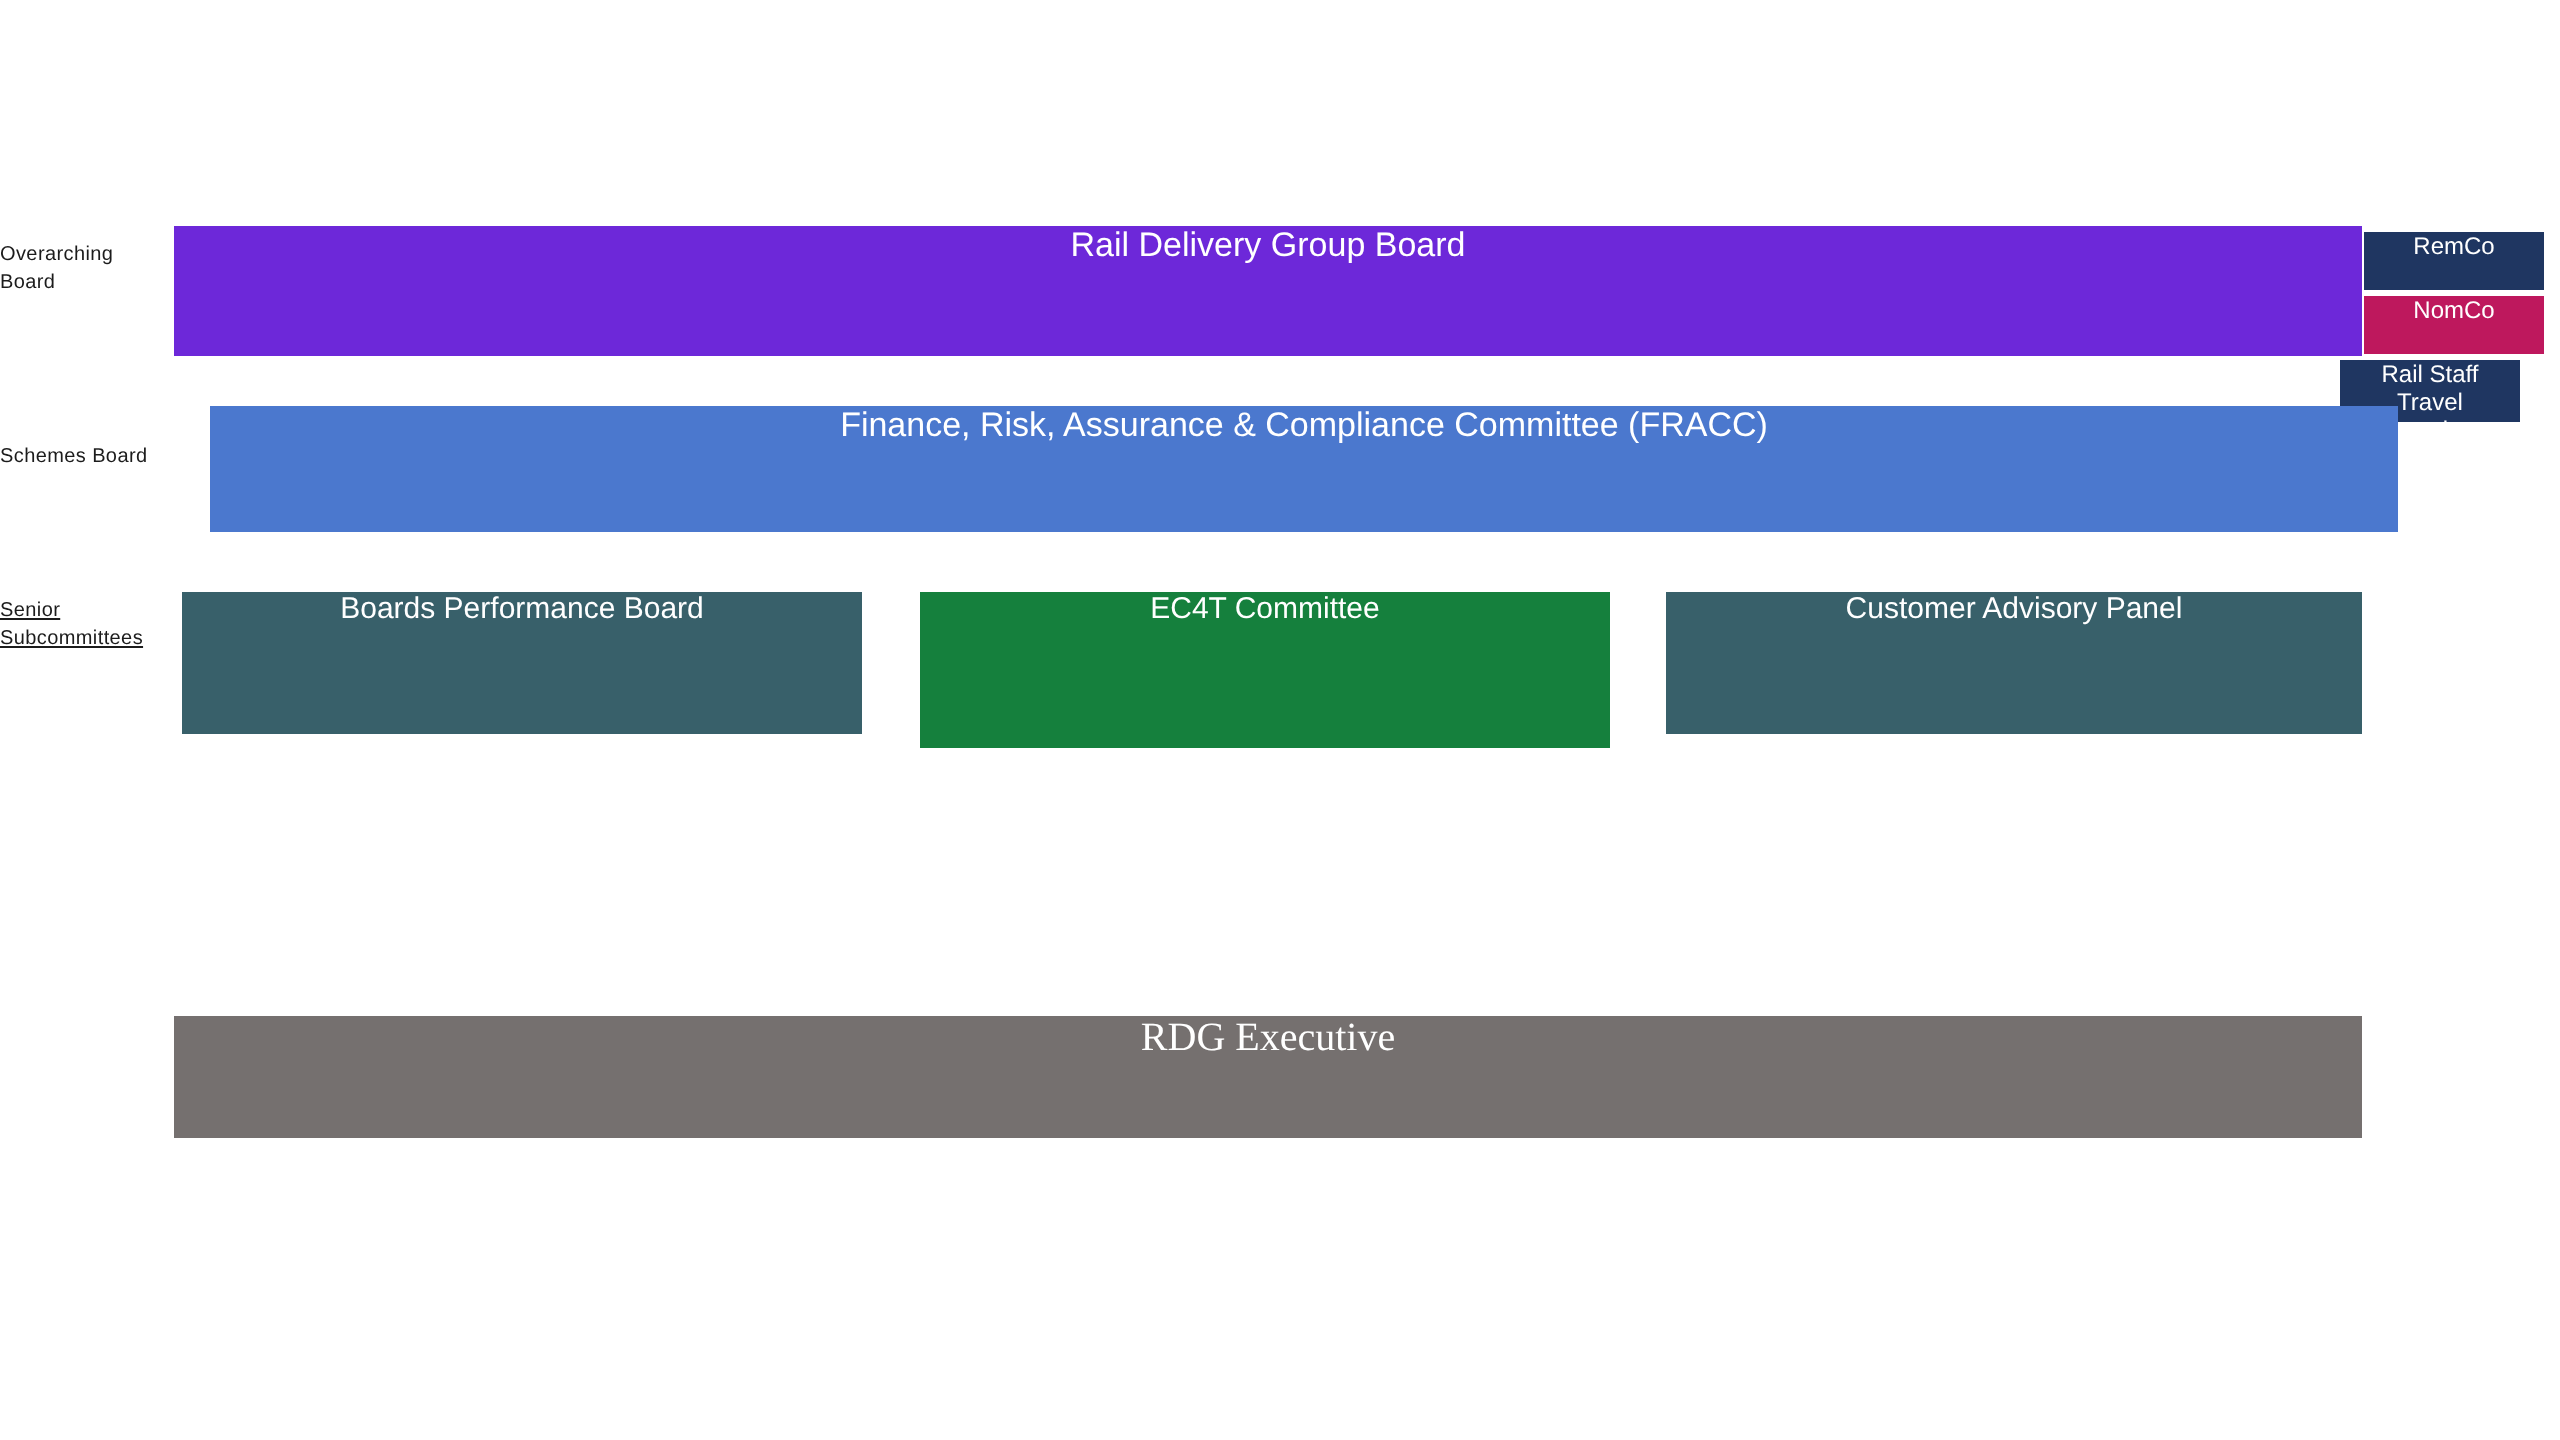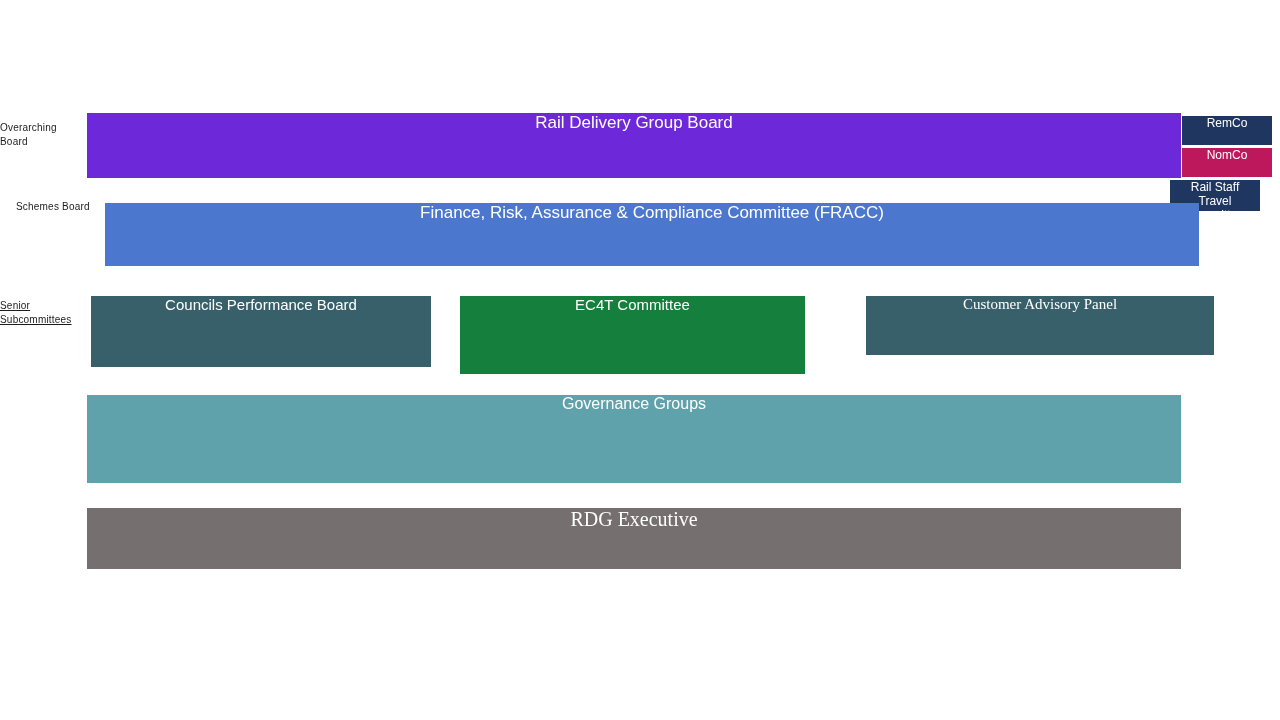--- a/index.html
+++ b/index.html
@@ -65,21 +65,21 @@
     line-height: 14px;
   }
 </style>
 </head>
 <body>
 
 <div id="chart-root">
 
   <div class="row-label" style="left:0px; top:121px; width:84px;">Overarching Board</div>
 
-  <div class="row-label" style="left:0px; top:200px; width:84px;padding-left:16px;">Schemes Board</div>
+  <div class="row-label" style="left:0px; top:222px; width:84px;">Schemes Board</div>
 
   <div class="row-label" style="left:0px; top:299px; width:84px;text-decoration:underline;">Senior Subcommittees</div>
 
 
   <div class="box box-board" style="left:87px; top:113px; width:1094px; height:65px; background:#6d28d9;">
     <span class="box-label">Rail Delivery Group Board</span>
   </div>
 
   <div class="box box-side" style="left:1182px; top:116px; width:90px; height:29px; background:#1f3661;">
     <span class="box-label">RemCo</span>
@@ -91,32 +91,29 @@
 
   <div class="box box-side" style="left:1170px; top:180px; width:90px; height:31px; background:#1f3661;">
     <span class="box-label">Rail Staff Travel Committee</span>
   </div>
 
   <div class="box box-schemes" style="left:87px; top:203px; width:1094px; height:63px; background:#4b78ce;">
     <span class="box-label">Finance, Risk, Assurance &amp; Compliance Committee (FRACC)</span>
   </div>
 
   <div class="box box-senior" style="left:91px; top:296px; width:340px; height:71px; background:#38606a;">
-    <span class="box-label">Councils Performance Board</span>
+    <span class="box-label">Boards Performance Board</span>
   </div>
 
   <div class="box box-senior" style="left:460px; top:296px; width:345px; height:78px; background:#15803d;">
     <span class="box-label">EC4T Committee</span>
   </div>
 
-  <div class="box box-senior" style="left:866px; top:296px; width:348px; height:59px; background:#38606a;font-family:Liberation Serif, serif;">
+  <div class="box box-senior" style="left:833px; top:296px; width:348px; height:71px; background:#38606a;">
     <span class="box-label">Customer Advisory Panel</span>
   </div>
 
-  <div class="box box-governance" style="left:87px; top:395px; width:1094px; height:88px; background:#60a2ab;">
-    <span class="box-label">Governance Groups</span>
-  </div>
 
   <div class="box box-executive" style="left:87px; top:508px; width:1094px; height:61px; background:#75706f;">
     <span class="box-label">RDG Executive</span>
   </div>
 
 </div>
 
 </body></html>

